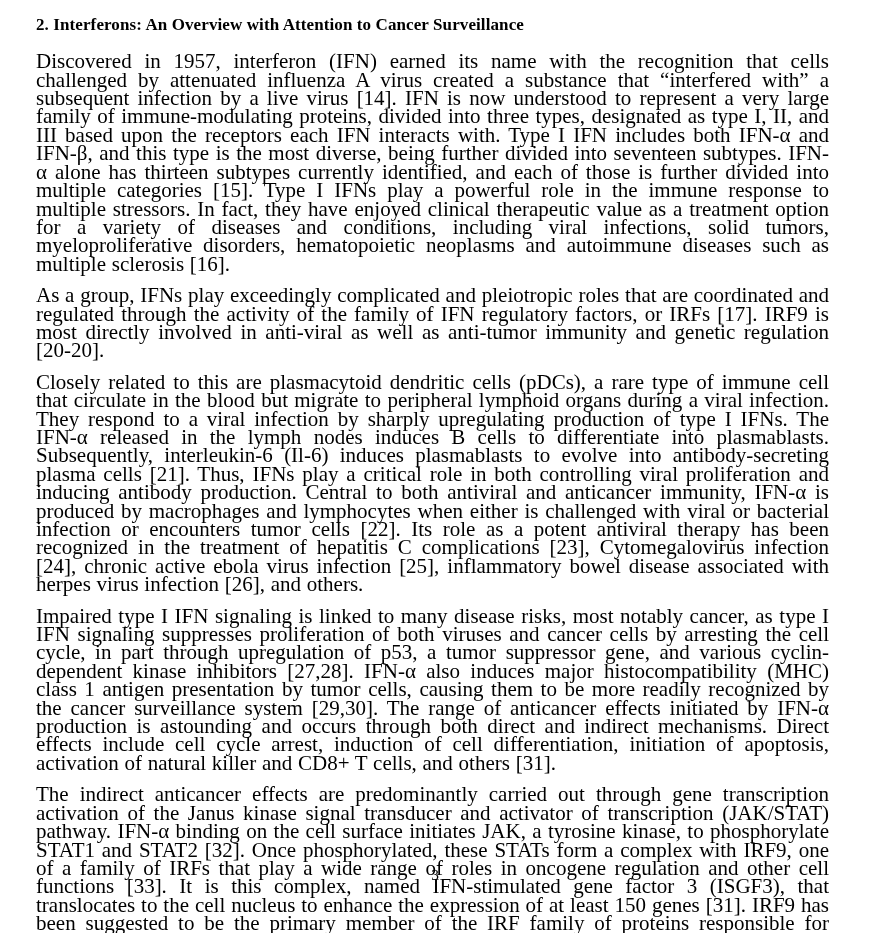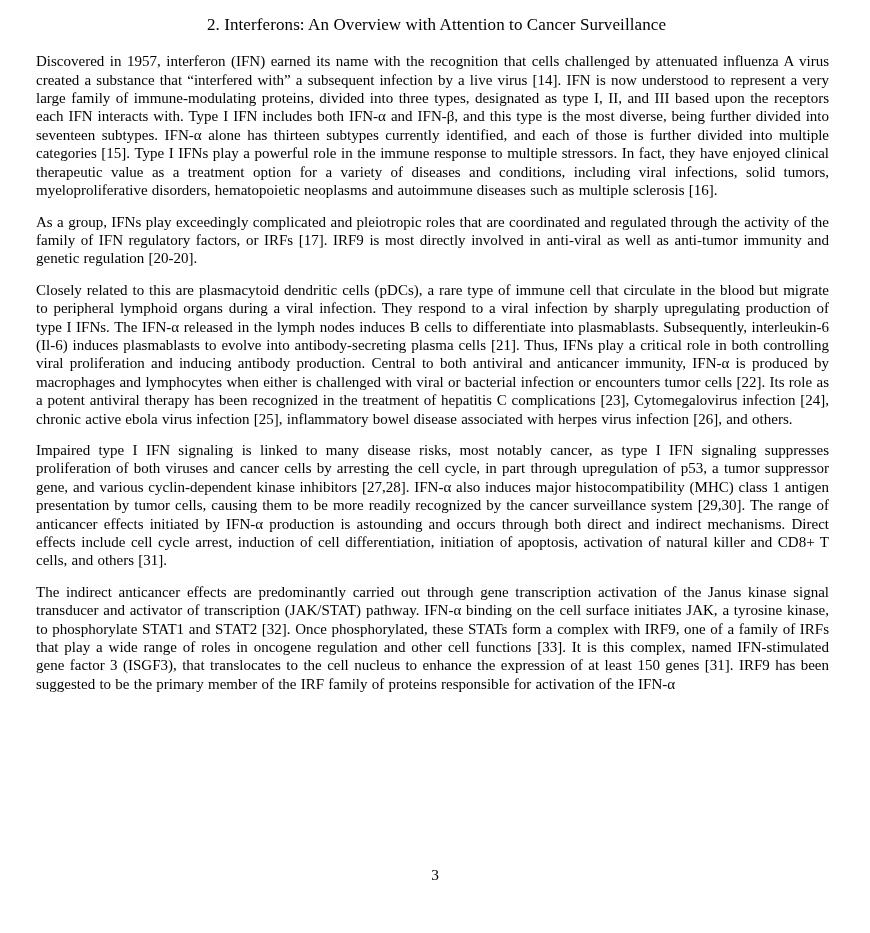--- a/index.html
+++ b/index.html
@@ -13,28 +13,27 @@
     height: 933px;
     background: #ffffff;
     color: #000000;
     font-family: "Liberation Serif", "DejaVu Serif", serif;
     box-sizing: border-box;
     padding: 6px 33px 0 36px;
     overflow: hidden;
   }
   .section-heading {
     font-size: 17px;
-    font-weight: normal;
+    font-weight: bold;
     line-height: 1.25;
     margin: 8px 0 17px 0;
     letter-spacing: 0.1px;
-    text-align: center;
   }
   .para {
-    font-size: 15px;
+    font-size: 21px;
     line-height: 18.4px;
     text-align: justify;
     margin: 0 8px 13px 0;
     word-spacing: 0.5px;
   }
   .page-number {
     position: absolute;
     left: 0;
     right: 0;
     top: 866px;

